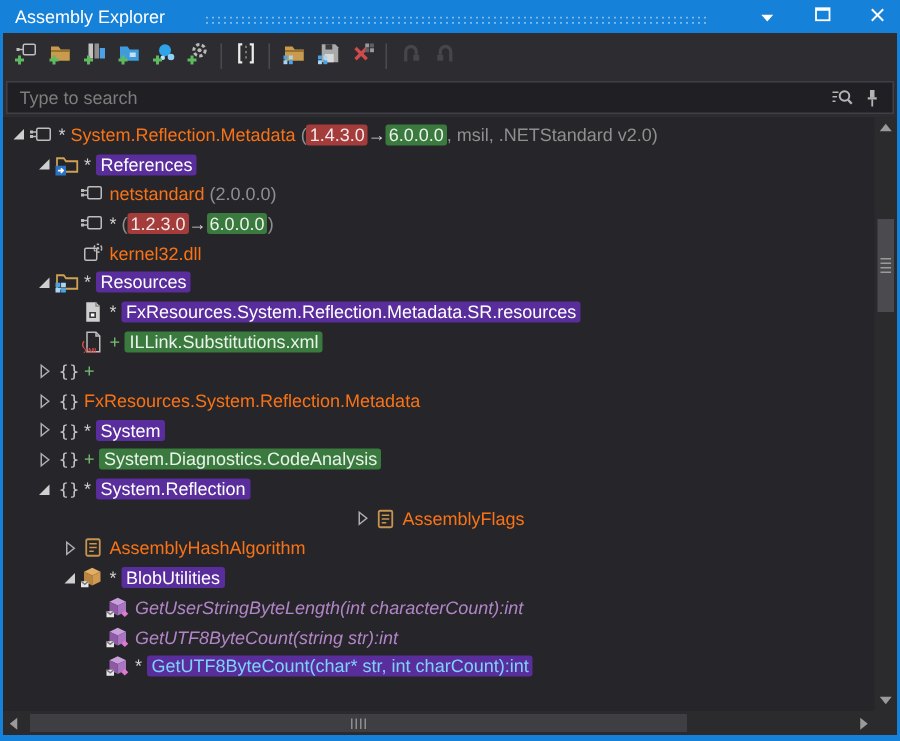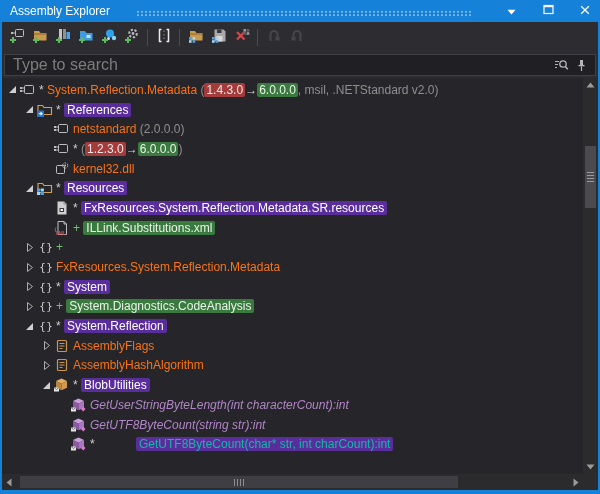--- a/index.html
+++ b/index.html
@@ -18,41 +18,41 @@
     background-size:4px 3.5px; }
   .cap-btn { width:18px; height:17px; display:flex; align-items:center; justify-content:center; margin-left:3px; }
   
   .toolbar { flex:0 0 30px; height:30px; background:#2c2c31; display:flex; align-items:center; padding-left:3px; }
   .tool { width:23px; height:23px; display:flex; align-items:center; justify-content:center; }
   .sep { width:1px; height:17px; background:#4a4a52; margin:0 4px; }
   
   .searchrow { flex:0 0 26px; height:26px; background:#2c2c31; padding:2px; }
   .searchbox { height:22px; background:#202024; border:1px solid #3f3f46; display:flex; align-items:center; padding:0 4px 0 6px; }
   .searchbox input { flex:1; background:transparent; border:none; outline:none; color:#d946ef;
-    font-family:"Liberation Sans", sans-serif; font-size:16px; }
+    font-family:"Liberation Sans", sans-serif; font-size:12px; }
   .searchbox input::placeholder { color:#7d7d7d; }
   .sicon { width:20px; height:18px; display:flex; align-items:center; justify-content:center; }
   
   .main { flex:1; display:flex; min-height:0; background:#26262a; }
   .tree { flex:1; padding-top:2px; overflow:hidden; }
   .row { height:19.7px; display:flex; align-items:center; }
   .row span { white-space:pre; }
   .exp { width:12px; height:12px; flex:0 0 12px; display:flex; align-items:center; justify-content:center; }
   .nicon { width:17px; height:16px; flex:0 0 17px; display:flex; align-items:center; justify-content:center; margin:0 3px 0 1px; }
   .sg-plain  { color:#f97316; }
   .sg-muted  { color:#8f8f8f; }
   .sg-star   { color:#cfcfcf; }
   .sg-plus   { color:#74c274; }
   .sg-arrow  { color:#d6d6d6; }
   .sg-verOld { background:#a43c3c; color:#f3e8e8; border-radius:2px; padding:0 2px; }
   .sg-verNew { background:#3a7a3e; color:#eaf3ea; border-radius:2px; padding:0 2px; }
   .sg-mod    { background:#5a2d9c; color:#ffffff; border-radius:2px; padding:0 3px; }
   .sg-new    { background:#3a7a3e; color:#eaf3ea; border-radius:2px; padding:0 3px; }
   .sg-method { color:#b185c7;font-style:italic; }
-  .sg-sel    { background:#5a2d9c; color:#14b8a6; border-radius:2px; padding:0 3px;margin-left:38px; }
+  .sg-sel    { background:#5a2d9c; color:#7dd3fc; border-radius:2px; padding:0 3px; }
   
   .vscroll { flex:0 0 15px; background:#2b2b2e; display:flex; flex-direction:column; }
   .sarrow { flex:0 0 14px; height:14px; display:flex; align-items:center; justify-content:center; }
   .vtrack { flex:1; position:relative; }
   .vthumb { position:absolute; left:2px; right:2px; top:54px; height:62px; background:#4a4a4f;
     display:flex; flex-direction:column; align-items:center; justify-content:center; gap:2px; }
   .vthumb i { display:block; width:7px; height:1px; background:#9b9b9b; }
   .bottombar { flex:0 0 16px; height:16px; display:flex; background:#2b2b2e; }
   .hscroll { flex:1; display:flex; }
   .harrow { width:14px; display:flex; align-items:center; justify-content:center; }
@@ -357,21 +357,21 @@
         <div class="row" style="padding-left: 21px;">
           <span class="exp"><svg width="11" height="11" viewBox="0 0 11 11">
               <path d="M9 2 L9 9 L2 9 Z" fill="#cfcfcf"></path>
             </svg></span>
           <span class="nicon"><svg width="17" height="16" viewBox="0 0 17 16">
               <text x="3" y="12" font-size="11" fill="#c9c9c9" font-family="DejaVu Sans, sans-serif">{}</text>
             </svg></span>
           <span class="sg-star">* </span>
           <span class="sg-mod">System.Reflection</span>
         </div>
-        <div class="row" style="padding-left: 38px;">
+        <div class="row" style=" justify-content: center;">
           <span class="exp"><svg width="11" height="11" viewBox="0 0 11 11">
               <path d="M3.5 1.5 L8.5 5.5 L3.5 9.5 Z" fill="none" stroke="#aeaeae" stroke-width="1"></path>
             </svg></span>
           <span class="nicon"><svg width="17" height="16" viewBox="0 0 17 16">
               <rect x="4.5" y="2.5" width="9" height="11" rx="1" fill="none" stroke="#c8944e" stroke-width="1.2"></rect>
               <path d="M6.5 5.5 h5 M6.5 8 h5 M6.5 10.5 h3" stroke="#c8944e"></path>
             </svg></span>
           <span class="sg-plain">AssemblyFlags</span>
         </div>
         <div class="row" style="padding-left: 38px;">

